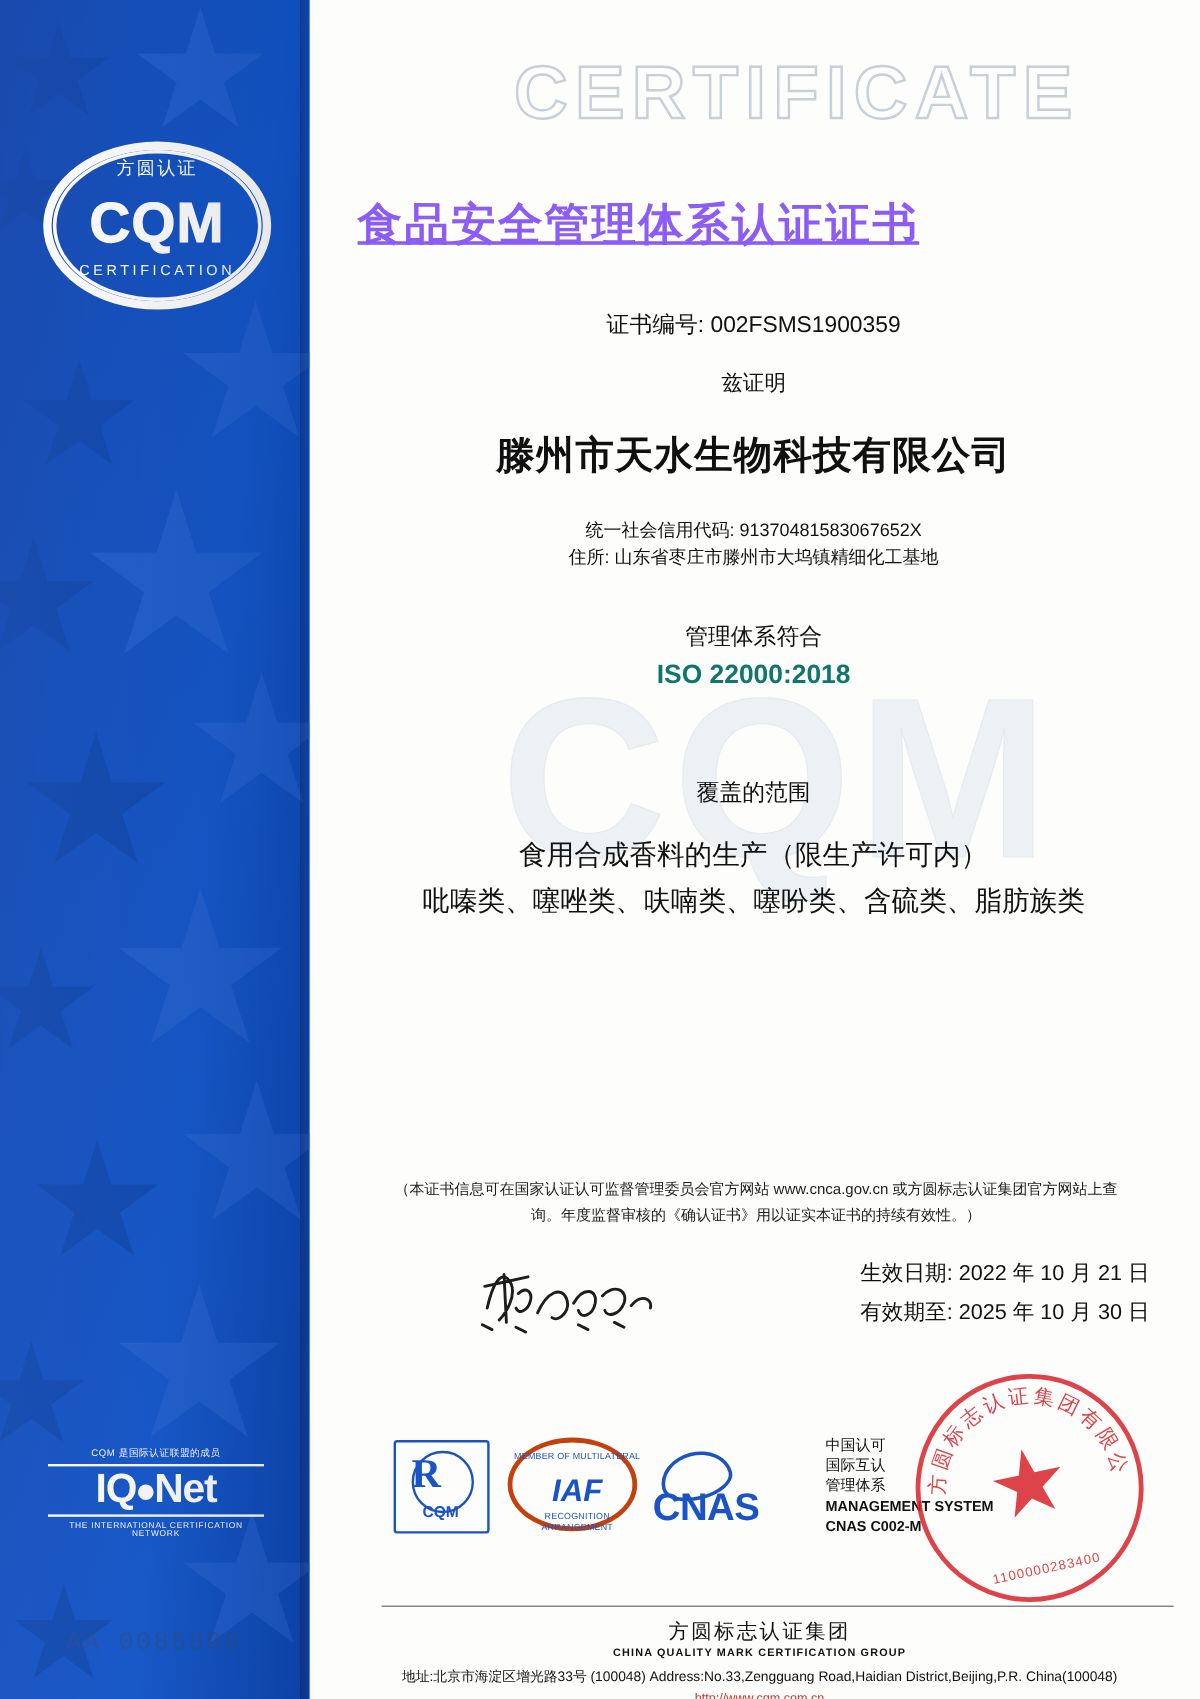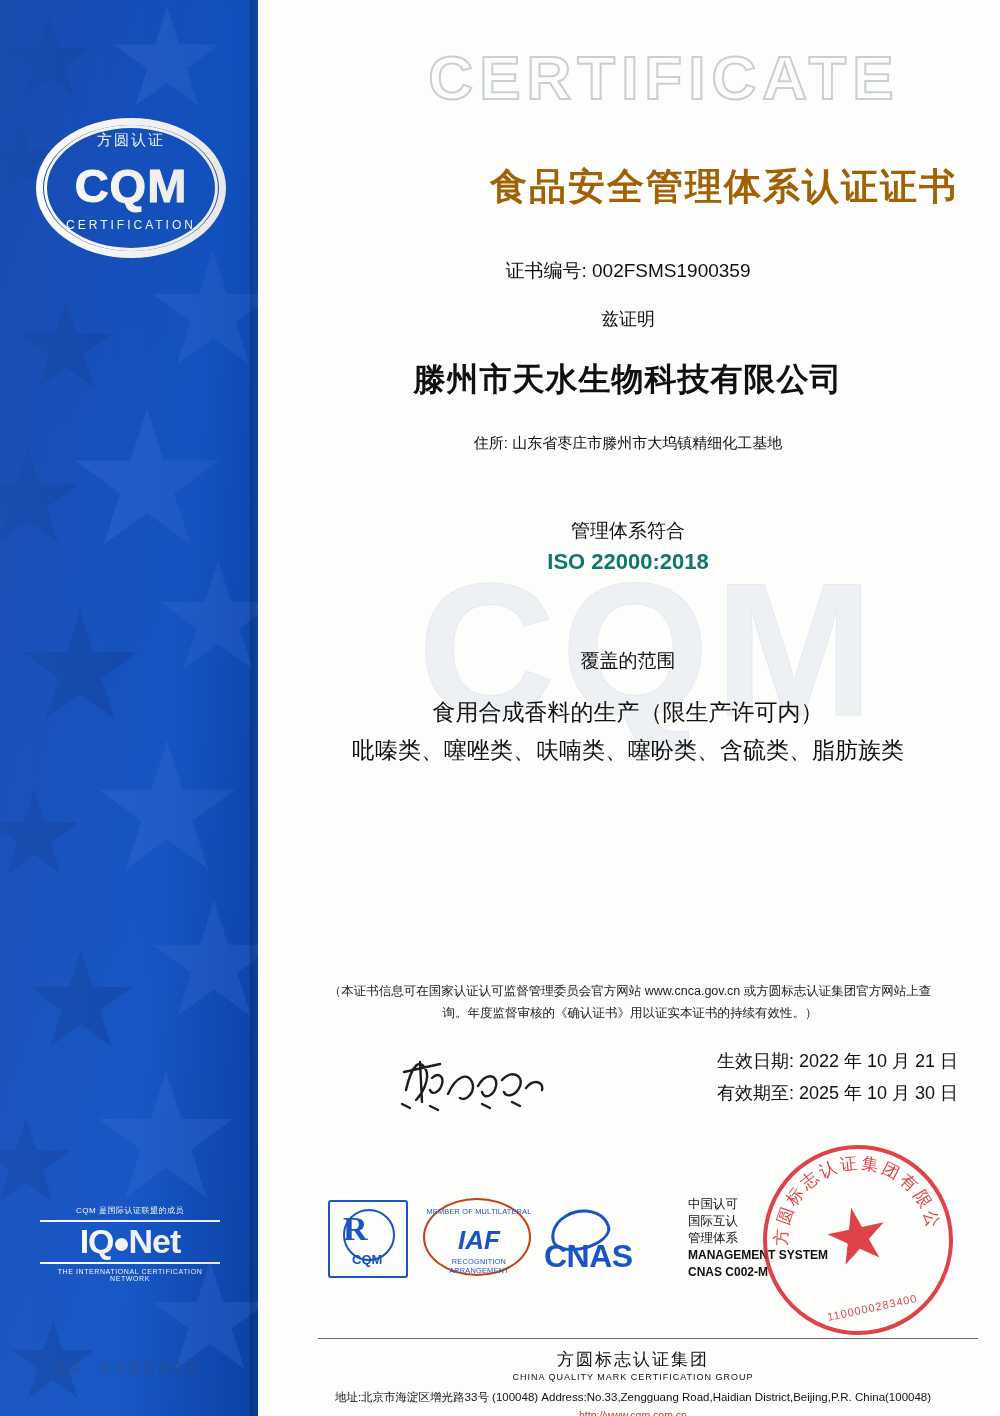--- a/index.html
+++ b/index.html
@@ -175,25 +175,26 @@
     color: #eef1f4;
     letter-spacing: 6px;
     -webkit-text-stroke: 1px #e6eaef;
     user-select: none;
   }
 
   .doc-title {
     position: absolute;
     left: 40px; top: 162px;
     width: 660px;
-    text-align: right;
+    text-align: left;
     font-size: 37px;
     font-weight: bold;
     letter-spacing: 2px;
-    color: #a16207;
+    color: #8b5cf6;
+    text-decoration: underline;
   }
   .cert-no {
     position: absolute;
     left: 40px; top: 258px;
     width: 660px;
     text-align: center;
     font-size: 19px;
     color: #111;
   }
   .hereby {
@@ -300,21 +301,21 @@
     border-radius: 50%;
   }
   .mark-r .cqm-s {
     position: absolute; left: 22px; top: 50px;
     font-size: 13px; font-weight: bold; color: #1a54c4;
   }
   .iaf {
     position: absolute; left: 165px; top: 12px;
     width: 108px; height: 78px;
     border-radius: 50%;
-    border: 2px solid #c2410c;
+    border: 4px solid #c2410c;
     box-sizing: border-box;
   }
   .iaf .t { position:absolute; left:0; top:7px; width:108px; text-align:center; font-size:7.4px; color:#1a54c4; letter-spacing:.2px;}
   .iaf .m { position:absolute; left:0; top:25px; width:108px; text-align:center; font-size:26px; font-weight:bold; color:#1a54c4; font-style:italic;}
   .iaf .b { position:absolute; left:0; top:57px; width:108px; text-align:center; font-size:7.4px; color:#1a54c4; letter-spacing:.2px;}
   .cnas {
     position: absolute; left: 286px; top: 22px;
     width: 132px; height: 58px;
   }
   .cnas .swoosh {
@@ -363,21 +364,21 @@
     position: absolute; left: 60px; top: 1338px;
     width: 660px; height: 1px; background: #6b6b6b;
   }
   .footer {
     position: absolute; left: 20px; top: 1348px;
     width: 710px;
     text-align: center;
     color: #111;
   }
   .footer .f1 { font-size: 17px; letter-spacing: 2px; }
-  .footer .f2 { font-size: 9px; letter-spacing: 1px; margin-top: 1px; }
+  .footer .f2 { font-size: 9px; letter-spacing: 1px; margin-top: 1px; font-weight: bold; }
   .footer .f3 { font-size: 11.5px; margin-top: 8px; }
   .footer .f4 { font-size: 10.5px; margin-top: 4px; color: #c0392b; }
 </style>
 </head>
 <body>
 
 <div class="page">
 
   <div class="leftband">
     <div class="st" style="left:6px; top:18px; width:86px; height:86px;"></div>
@@ -428,20 +429,21 @@
     <div class="cert-no">
       <span>证书编号:</span>
       <span>002FSMS1900359</span>
     </div>
 
     <div class="hereby">兹证明</div>
 
     <div class="company">滕州市天水生物科技有限公司</div>
 
     <div class="info">
+      <div>统一社会信用代码: 91370481583067652X</div>
       <div>住所: 山东省枣庄市滕州市大坞镇精细化工基地</div>
     </div>
 
     <div class="conform">管理体系符合</div>
     <div class="standard">ISO 22000:2018</div>
 
     <div class="scope-label">覆盖的范围</div>
     <div class="scope-text">
       <div>食用合成香料的生产（限生产许可内）</div>
       <div>吡嗪类、噻唑类、呋喃类、噻吩类、含硫类、脂肪族类</div>

